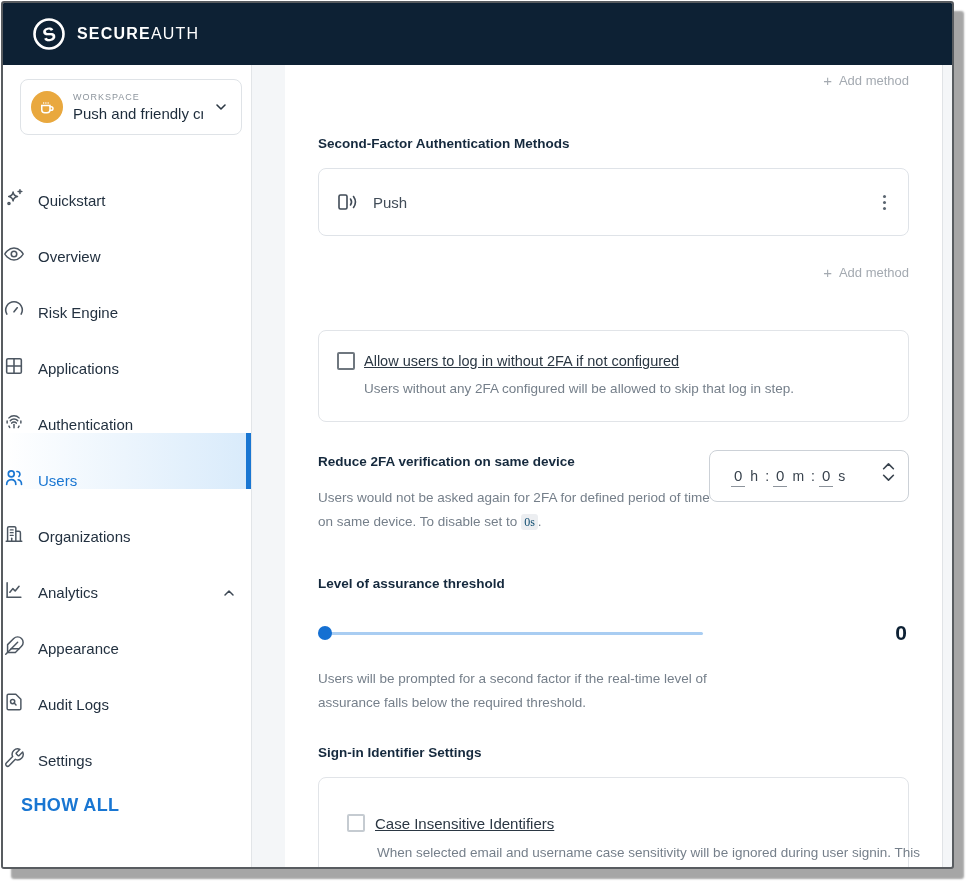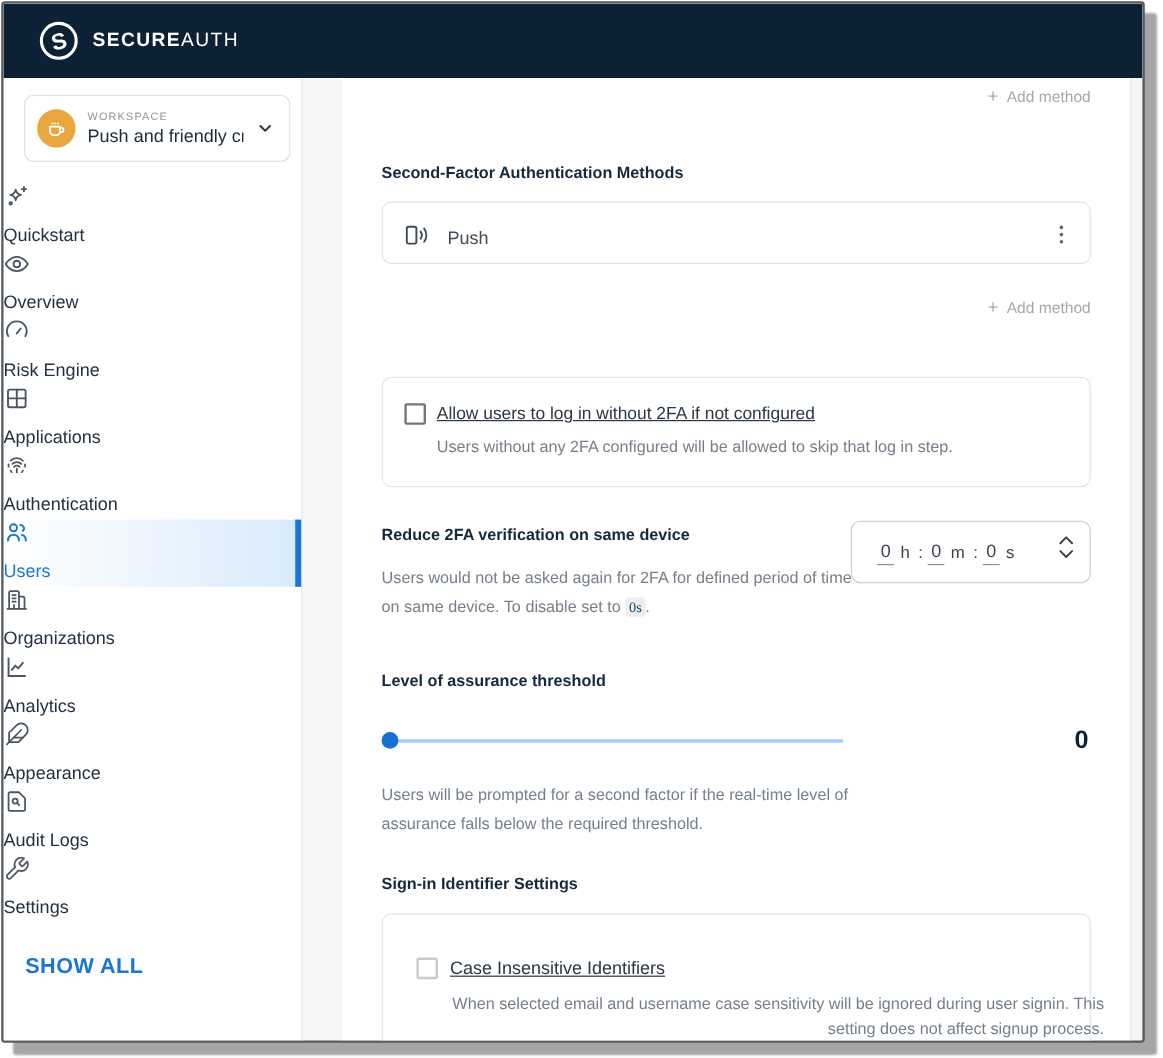--- a/index.html
+++ b/index.html
@@ -21,41 +21,41 @@
   .sidebar { width: 249px; background: #ffffff; border-right: 1px solid #e2e5e8; padding-top: 14px; position: relative; flex: none; }
   .workspace-card {
     margin: 0 9px 0 17px; height: 56px; border: 1px solid #dfe3e7; border-radius: 8px;
     display: flex; align-items: center; padding: 0 12px 0 10px; gap: 10px; background: #fff; cursor: pointer;
   }
   .ws-avatar { width: 32px; height: 32px; border-radius: 50%; background: #e9a83e; display: flex; align-items: center; justify-content: center; flex: none; }
   .ws-meta { flex: 1; min-width: 0; }
   .ws-label { font-size: 9px; letter-spacing: 1px; color: #8d959d; font-weight: 400; margin-bottom: 3px; }
   .ws-name { font-size: 15px; color: #1d2c3b; white-space: nowrap; overflow: hidden; }
   .nav { margin-top: 18px; }
-  .nav-item { height: 56px; display: flex; align-items: flex-start; gap: 13px; cursor: pointer; position: relative; flex-direction: column; }
+  .nav-item { height: 56px; display: flex; align-items: flex-end; gap: 13px; cursor: pointer; position: relative; }
   .nav-item .icon { width: 22px; height: 22px; flex: none; color: #4c5661; }
   .nav-item .lbl { font-size: 15px; color: #233140; }
   .nav-item.selected { background: linear-gradient(90deg, rgba(232,243,252,0) 0%, #d9ebfb 100%); border-right: 5px solid #1976d2; }
   .nav-item.selected .icon { color: #1976d2; }
   .nav-item.selected .lbl { color: #1976d2; }
   .nav-chevron { margin-left: auto; margin-right: 14px; color: #3d4854; }
   .show-all { margin: 26px 0 0 18px; font-size: 18px; font-weight: 700; letter-spacing: 0.4px; color: #1976d2; cursor: pointer; }
   
   .gutter-l { width: 33px; flex: none; }
   .main-panel { width: 658px; flex: none; background: #ffffff; border-right: 1px solid #e0e3e6; padding: 0 33px; overflow: hidden; }
   .addmethod-row { display: flex; justify-content: flex-end; }
   .addmethod { font-size: 13px; color: #a4aab1; cursor: pointer; display: inline-flex; align-items: center; gap: 7px; }
   .addmethod .plus { font-size: 15px; line-height: 13px; }
   .row-add1 { margin-top: 8px; }
   .row-add2 { margin-top: 29px; }
   .sec-heading { font-size: 13.5px; font-weight: 700; color: #15293d; }
   .h-sfa { margin-top: 48px; }
   .push-card {
-    margin-top: 17px; height: 52px; border: 1px solid #dfe3e8; border-radius: 8px;
-    display: flex; align-items: flex-end; padding: 0 18px 12px 16px; background: #fff;
+    margin-top: 17px; height: 68px; border: 1px solid #dfe3e8; border-radius: 8px;
+    display: flex; align-items: center; padding: 0 18px 0 16px; background: #fff;
   }
   .push-icon { color: #3f4a56; margin-right: 12px; }
   .push-name { font-size: 15px; color: #414c58; }
   .kebab { margin-left: auto; display: flex; flex-direction: column; gap: 3px; cursor: pointer; padding: 4px; }
   .kebab i { width: 3px; height: 3px; border-radius: 50%; background: #5a6570; }
   .card { border: 1px solid #e1e4e8; border-radius: 8px; background: #fff; }
   .card-2fa { margin-top: 50px; height: 92px; padding: 21px 16px 0 18px; }
   .cb-row { display: flex; align-items: center; gap: 9px; }
   .checkbox { width: 18px; height: 18px; border: 2px solid #6f777f; border-radius: 2px; background: #fff; flex: none; cursor: pointer; }
   .checkbox.light { border-color: #c5cbd1; }

